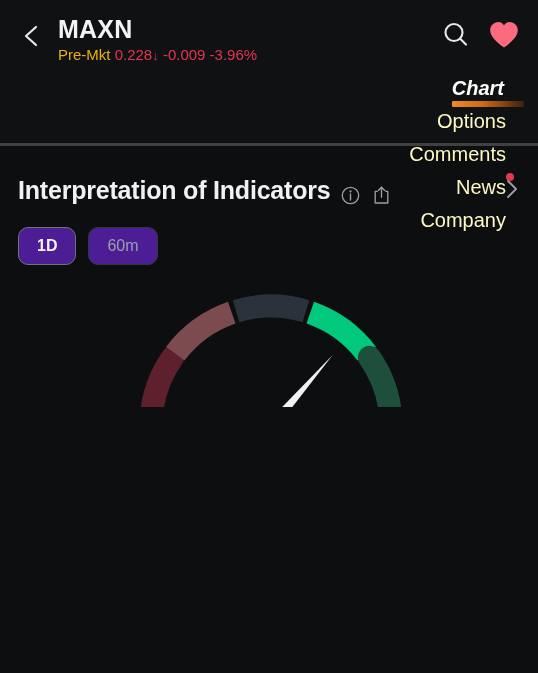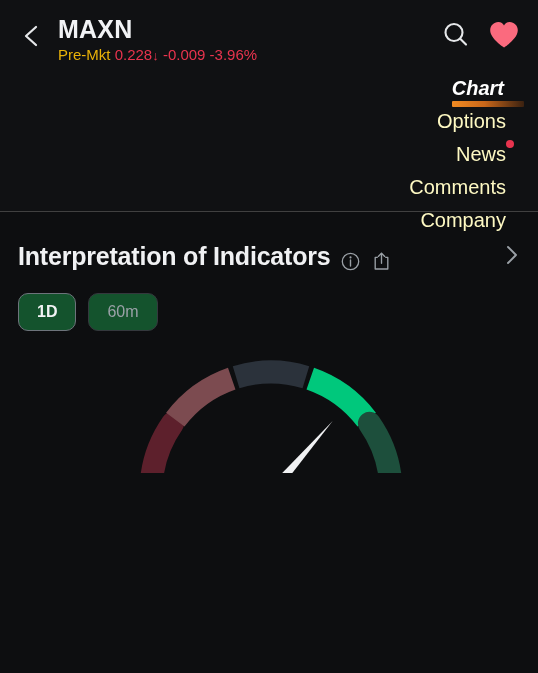--- a/index.html
+++ b/index.html
@@ -6,23 +6,23 @@
   html, body {
     width: 538px; height: 673px;
     background: #0d0e10;
     font-family: "Liberation Sans", sans-serif;
     overflow: hidden;
   }
 
   
   .header {
     position: relative;
-    height: 212px;
+    height: 146px;
     background: #101113;
-    border-bottom: 1px solid #404040;
+    border-bottom: 3px solid #404040;
   }
   .nav-top {
     display: flex;
     align-items: flex-start;
     padding: 14px 18px 0 12px;
     height: 76px;
   }
   .back-btn {
     width: 40px; height: 44px;
     display: flex; align-items: center; justify-content: center;
@@ -118,21 +118,21 @@
   }
   .chip {
     min-width: 58px;
     height: 38px;
     padding: 0 18px;
     display: flex; align-items: center; justify-content: center;
     border: 1px solid #34383d;
     border-radius: 10px;
     color: #9ba1a8;
     font-size: 16px;
-    background: #14532d;
+    background: #4c1d95;
     cursor: pointer;
   }
   .chip.selected {
     border-color: #6d737b;
     color: #f2f3f5;
     font-weight: bold;
   }
 
   
   .gauge-wrap {
@@ -188,25 +188,25 @@
 
   <div class="tabs">
     <div class="tab active">
       <span>Chart</span>
       <span class="tab-underline"></span>
     </div>
     <div class="tab">
       <span>Options</span>
     </div>
     <div class="tab">
+      <span>Comments</span>
+    </div>
+    <div class="tab">
       <span>News</span>
       <span class="tab-dot"></span>
-    </div>
-    <div class="tab">
-      <span>Comments</span>
     </div>
     <div class="tab">
       <span>Company</span>
     </div>
   </div>
 </div>
 
 <div class="section-head">
   <div class="section-title">Interpretation of Indicators</div>
   <div class="section-icons">

